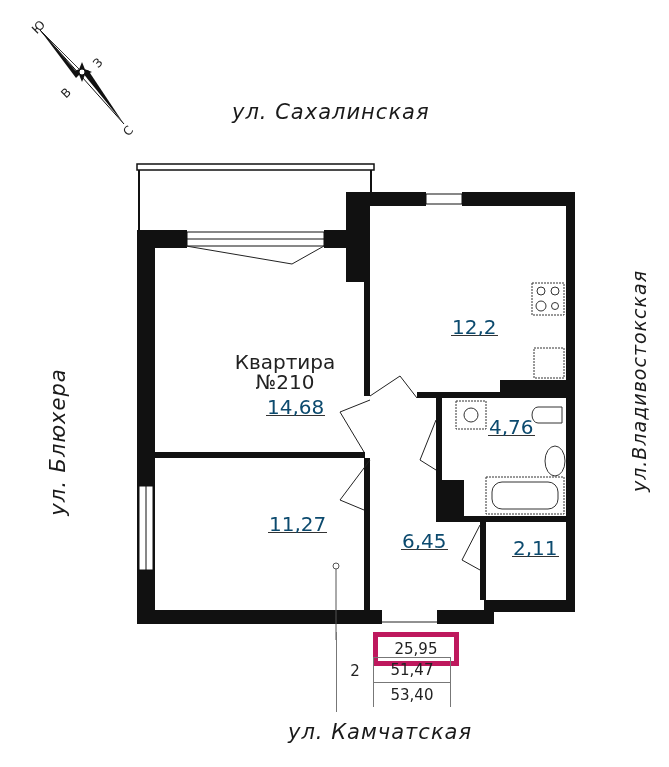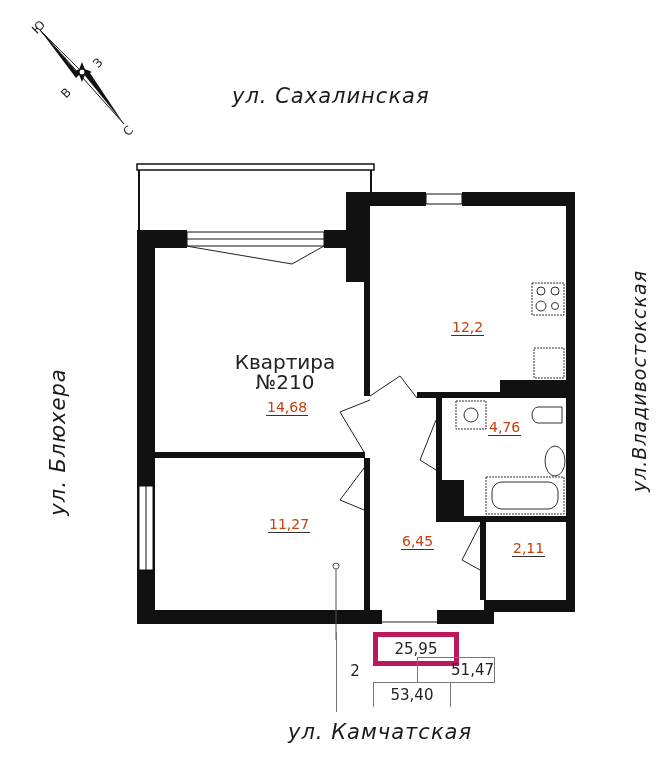--- a/index.html
+++ b/index.html
@@ -1,19 +1,19 @@
 <!DOCTYPE html>
 <html><head>
 <meta charset="utf-8">
 <style>
   html,body{margin:0;padding:0;background:#fff;}
   body{width:669px;height:767px;position:relative;overflow:hidden;font-family:"DejaVu Sans",sans-serif;color:#222;}
   .abs{position:absolute;}
   .street{font-style:italic;font-size:21px;letter-spacing:1px;color:#1a1a1a;white-space:nowrap;}
-  .area{font-size:14px;color:#c2410c;border-bottom:1.5px solid #333;padding:0 1px;line-height:16px;}
+  .area{font-size:20px;color:#0c4a6e;border-bottom:1.5px solid #333;padding:0 1px;line-height:16px;}
   .title{font-size:20px;text-align:center;line-height:20px;}
   svg{position:absolute;left:0;top:0;}
 </style>
 </head>
 <body>
 
 <div class="abs" style="left:0;top:0;width:160px;height:150px;">
   <svg width="160" height="150">
     <polygon points="40,30 82,72 76,78" fill="#111"></polygon>
     <polygon points="40,30 82,72 78,74" fill="#fff" stroke="#111" stroke-width="0.8"></polygon>
@@ -22,21 +22,21 @@
     <polygon points="82,62 86,72 82,82 78,72" fill="#111"></polygon>
     <polygon points="72,72 82,68 92,72 82,76" fill="#111"></polygon>
     <circle cx="82" cy="72" r="3" fill="#fff" stroke="#111"></circle>
   </svg>
   <span class="abs" style="left:32px;top:20px;font-size:12px;transform:rotate(-45deg);">Ю</span>
   <span class="abs" style="left:94px;top:56px;font-size:12px;transform:rotate(-45deg);">З</span>
   <span class="abs" style="left:62px;top:86px;font-size:12px;transform:rotate(-45deg);">В</span>
   <span class="abs" style="left:124px;top:124px;font-size:12px;transform:rotate(-45deg);">С</span>
 </div>
 
-<div class="abs street" style="left:232px;top:84px;">ул. Сахалинская</div>
+<div class="abs street" style="left:232px;top:100px;">ул. Сахалинская</div>
 <div class="abs street" style="left:244px;top:720px;margin-left:44px;">ул. Камчатская</div>
 <div class="abs street" style="left:-16px;top:430px;transform:rotate(-90deg);">ул. Блюхера</div>
 <div class="abs street" style="left:528px;top:370px;transform:rotate(-90deg);font-size:19px;">ул.Владивостокская</div>
 
 <div class="abs" style="left:0;top:0;width:669px;height:767px;">
 <svg width="669" height="767">
 
   <rect x="137" y="164" width="237" height="6" fill="#fff" stroke="#111" stroke-width="1.5"></rect>
   <line x1="139" y1="170" x2="139" y2="230" stroke="#111" stroke-width="2"></line>
   <line x1="371" y1="170" x2="371" y2="195" stroke="#111" stroke-width="2"></line>
@@ -101,15 +101,15 @@
 <span class="abs area" style="left:266px;top:399px;">14,68</span>
 <span class="abs area" style="left:451px;top:319px;">12,2</span>
 <span class="abs area" style="left:488px;top:419px;">4,76</span>
 <span class="abs area" style="left:268px;top:516px;">11,27</span>
 <span class="abs area" style="left:401px;top:533px;">6,45</span>
 <span class="abs area" style="left:512px;top:540px;">2,11</span>
 
 <div class="abs" style="left:336px;top:632px;width:120px;height:80px;border-left:1px solid #777;">
   <div class="abs" style="left:0;top:30px;width:36px;text-align:center;font-size:15px;">2</div>
   <div class="abs" style="left:36px;top:0;width:76px;height:24px;border:5px solid #be185d;font-size:15px;text-align:center;line-height:24px;">25,95</div>
-  <div class="abs" style="left:36px;top:25px;width:76px;height:24px;border:1px solid #777;font-size:15px;text-align:right;line-height:24px;margin-left:44px;">51,47</div>
+  <div class="abs" style="left:36px;top:25px;width:76px;height:24px;border:1px solid #777;font-size:15px;text-align:center;line-height:24px;">51,47</div>
   <div class="abs" style="left:36px;top:50px;width:76px;height:24px;border:1px solid #777;border-bottom:none;font-size:15px;text-align:center;line-height:24px;">53,40</div>
 </div>
 
 </body></html>

